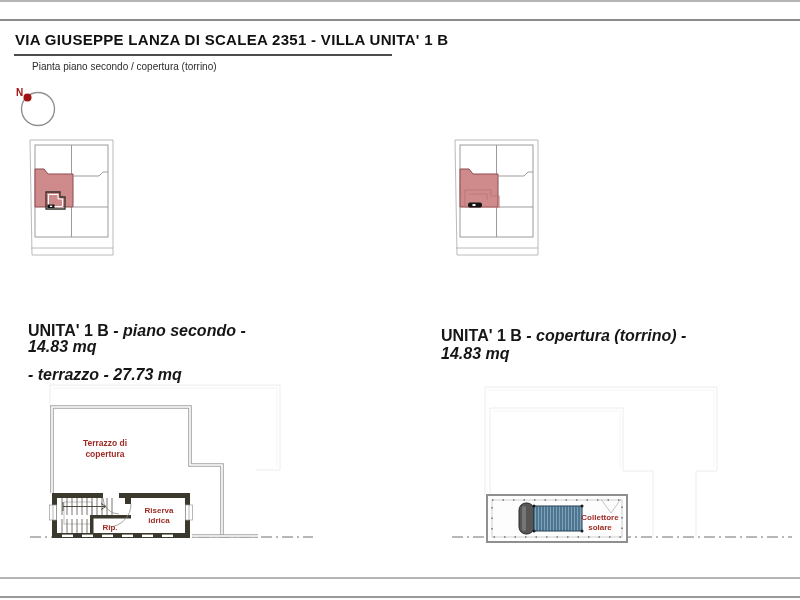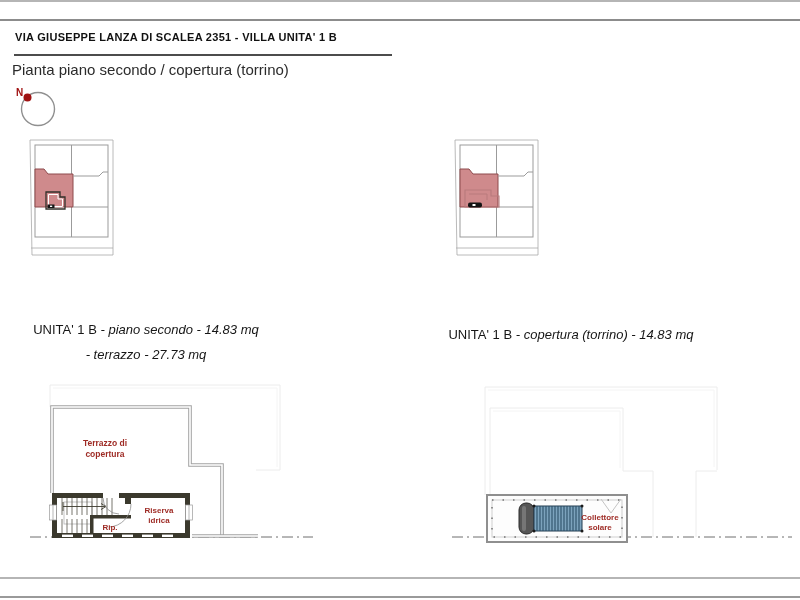--- a/index.html
+++ b/index.html
@@ -10,27 +10,27 @@
     color:#1a1a1a;
   }
   .hline{position:absolute;left:0;width:800px;}
   #frame-top-outer{top:0;height:2px;background:#b5b5b5;}
   #frame-top-inner{top:19px;height:2px;background:#8c8c8c;}
   #frame-bottom-inner{top:577px;height:2px;background:#b5b5b5;}
   #frame-bottom-outer{top:596px;height:2px;background:#9a9a9a;}
 
   #title{
     position:absolute;left:15px;top:31px;
-    font-size:11px;font-weight:bold;letter-spacing:.3px;color:#111;
+    font-size:15px;font-weight:bold;letter-spacing:.3px;color:#111;
     white-space:nowrap;
   }
   #title-rule{position:absolute;left:14px;top:54px;width:378px;height:2px;background:#4c4c4c;}
-  #subtitle{position:absolute;left:12px;top:61px;font-size:15px;color:#2b2b2b;}
-
-  .unit-label{position:absolute;font-size:13px;font-weight:normal;color:#161616;text-align:center;}
+  #subtitle{position:absolute;left:32px;top:61px;font-size:10px;color:#2b2b2b;}
+
+  .unit-label{position:absolute;font-size:16px;font-weight:bold;color:#161616;text-align:left;}
   #label-left{left:28px;top:323px;width:236px;line-height:1;}
   #label-left .line2{margin-top:12px;}
   #label-right{left:441px;top:327px;width:260px;}
   .it{font-style:italic;}
 
   svg{position:absolute;display:block;}
   #north-svg{left:8px;top:82px;}
   #keyplan-left-svg{left:22px;top:136px;}
   #keyplan-right-svg{left:447px;top:136px;}
   #plan-left-svg{left:28px;top:376px;}

